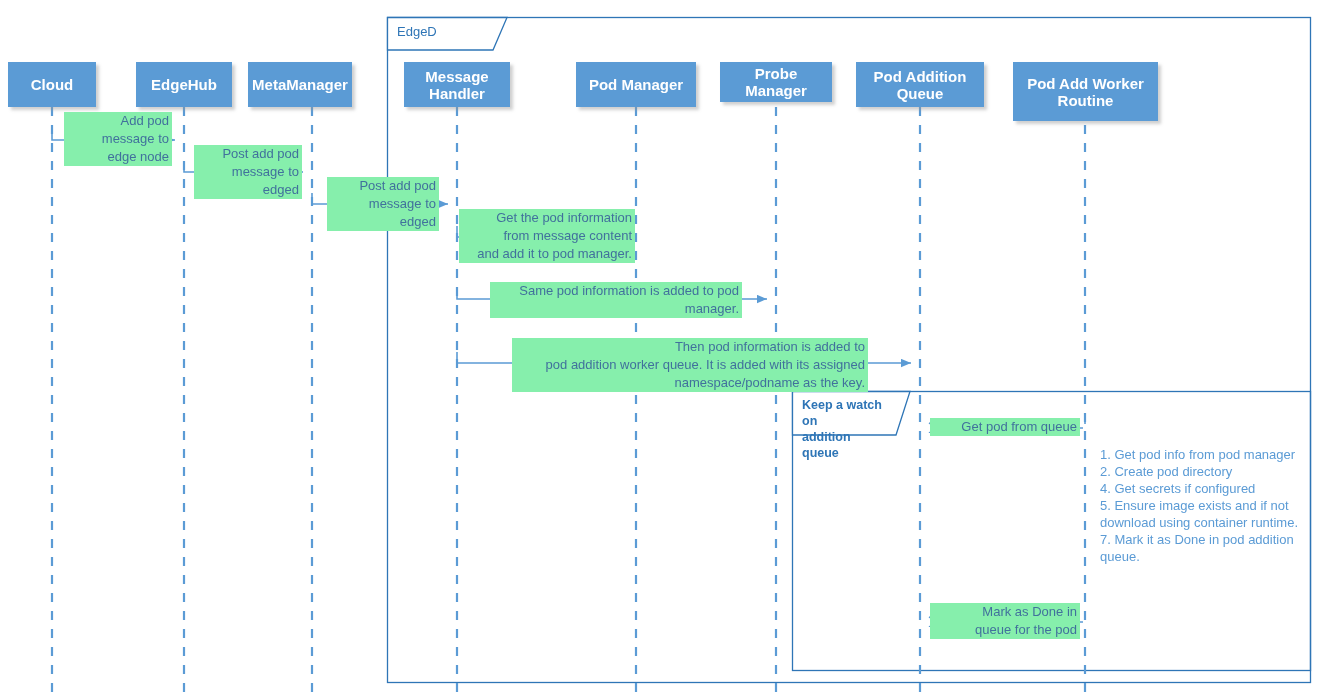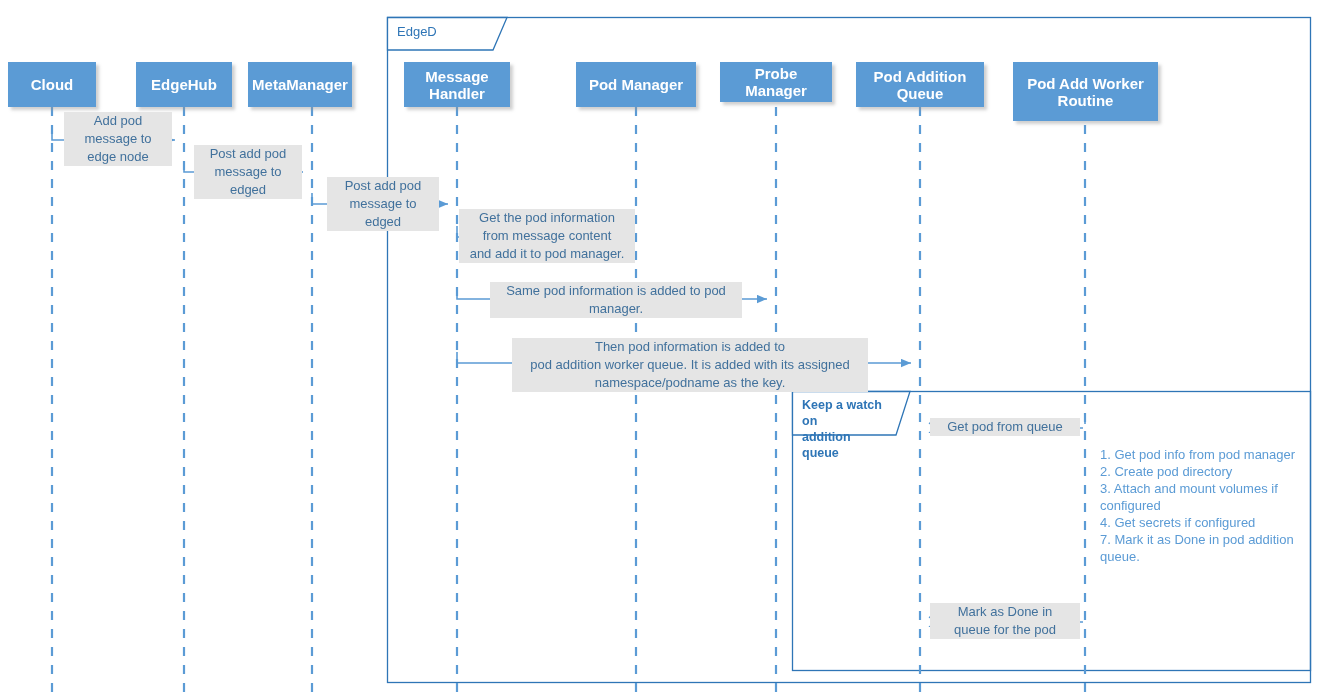--- a/index.html
+++ b/index.html
@@ -44,22 +44,22 @@
     display: block;
     width: 100%;
     white-space: pre-line;
   }
   
   .msg {
     position: absolute;
     color: #41719C;
     font-size: 13px;
     line-height: 18px;
-    text-align: center;
-    background: #e5e5e5;
+    text-align: right;
+    background: #86efac;
     padding: 0 3px;
     box-sizing: border-box;
     white-space: pre-line;
   }
   
   .frame-label {
     position: absolute;
     color: #2E75B6;
     font-size: 13px;
     line-height: 17px;
@@ -178,18 +178,18 @@
 pod addition worker queue. It is added with its assigned
 namespace/podname as the key.</div>
       <div class="msg" style="left: 930px; top: 418px; width: 150px;">Get pod from queue</div>
       <div class="msg" style="left: 930px; top: 603px; width: 150px;">Mark as Done in
 queue for the pod</div>
     </div>
   <div id="steps-layer">
       <div class="steps" style="left: 1100px; top: 446px; width: 204px;">
         <div>1. Get pod info from pod manager</div>
         <div>2. Create pod directory</div>
-        <div>3. Attach and mount volumes if configured</div>
         <div>4. Get secrets if configured</div>
+        <div>5. Ensure image exists and if not download using container runtime.</div>
         <div>7. Mark it as Done in pod addition queue.</div>
       </div>
     </div>
 </div>
 
 </body></html>

